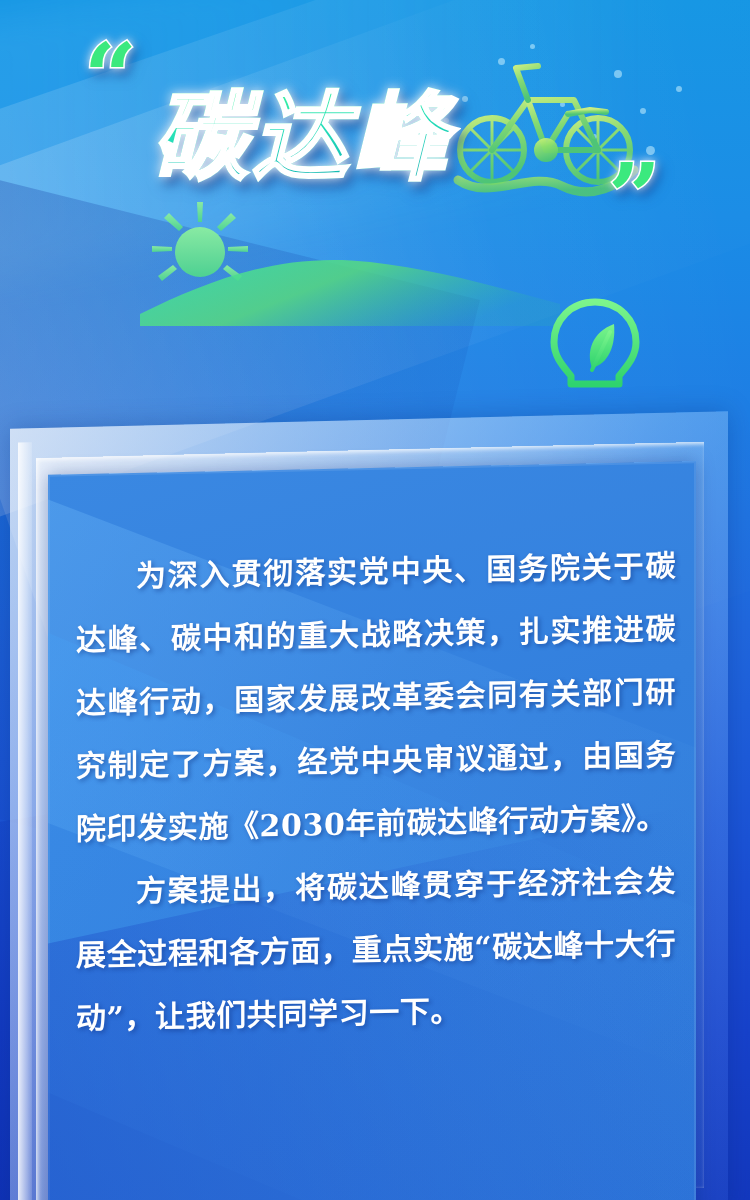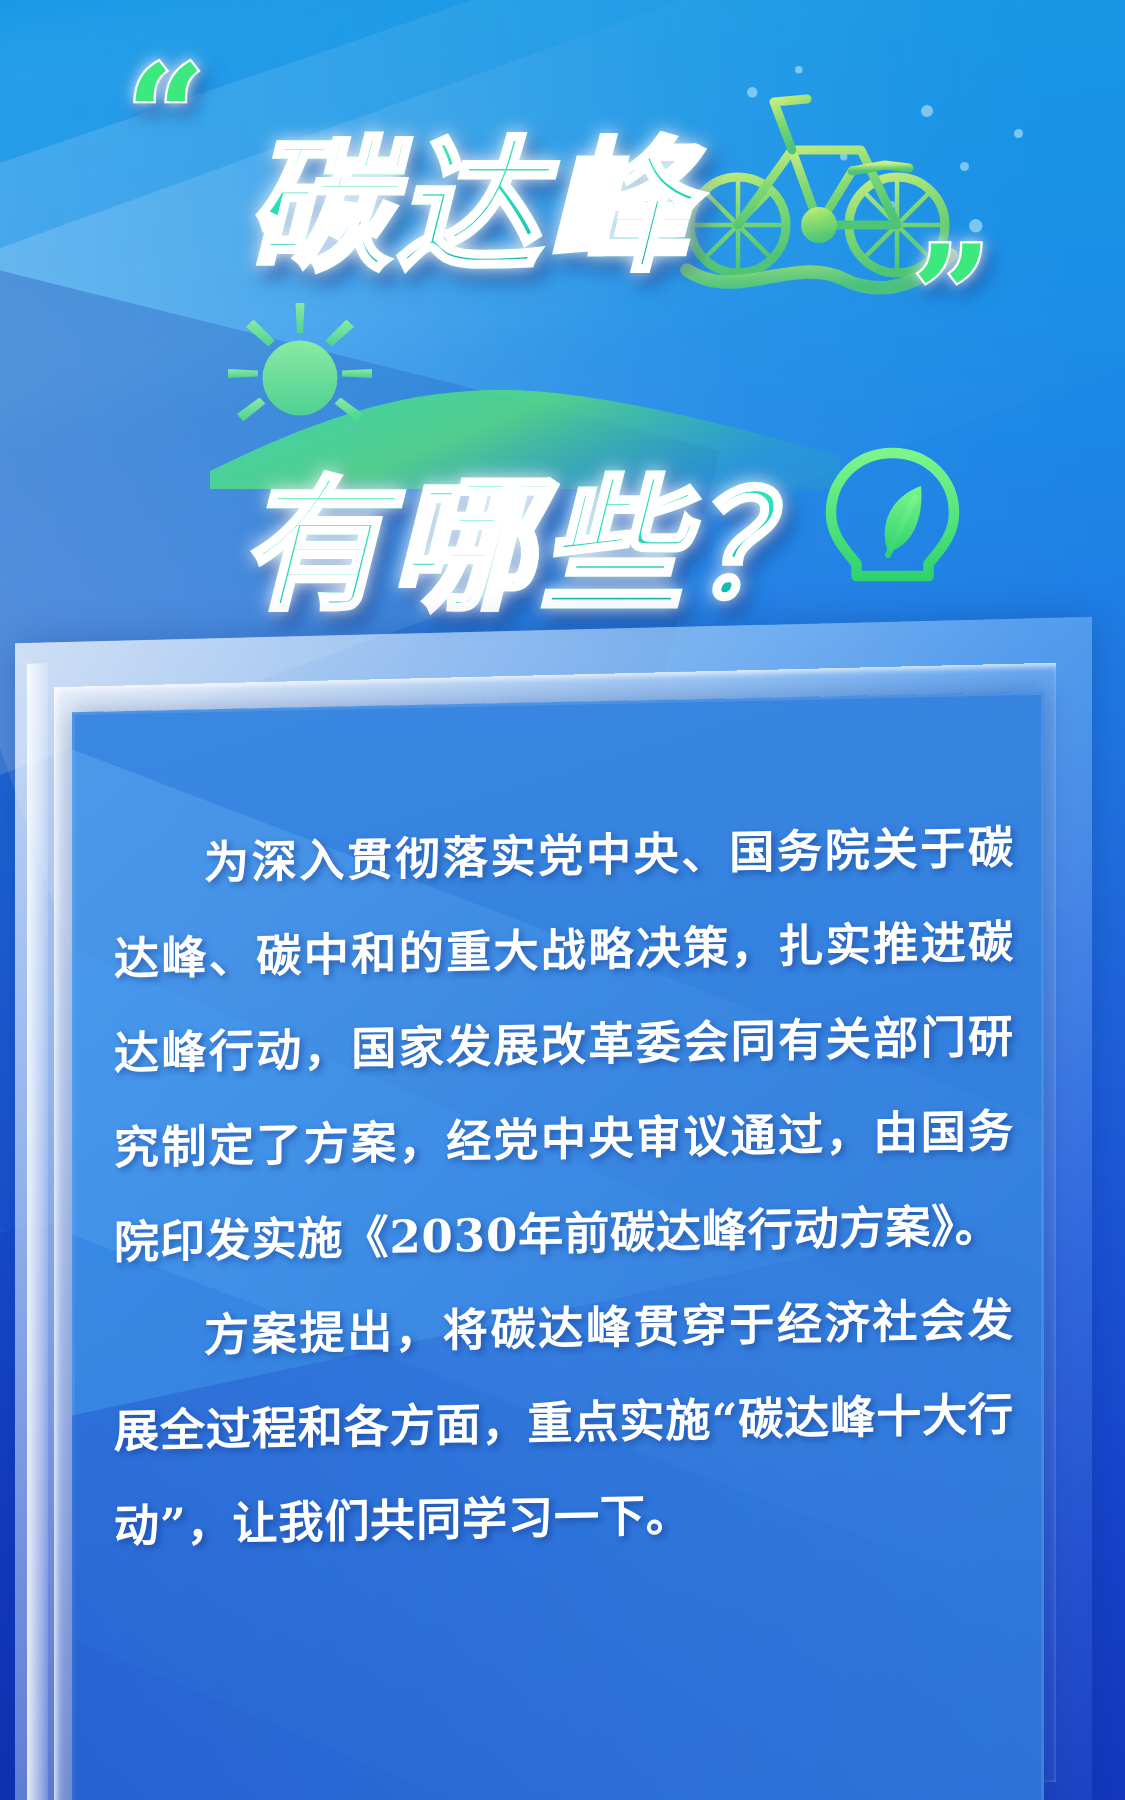--- a/index.html
+++ b/index.html
@@ -104,21 +104,21 @@
     color:#3BE97E;
     -webkit-text-stroke:3px #fff;
     paint-order:stroke fill;
     filter:drop-shadow(0 0 5px rgba(255,255,255,.9))
            drop-shadow(4px 6px 5px rgba(10,45,130,.5));
   }
 
   #q-open  { left:84px;  top:18px;  font-size:92px; line-height:.9; }
   #q-close { left:608px; top:138px; font-size:92px; line-height:.9; }
 
-  #tline-1 { left:152px; top:42px;  font-size:96px;margin-left:12px; }
+  #tline-1 { left:152px; top:42px;  font-size:96px; }
   #tline-2 { left:268px; top:164px; font-size:96px; }
   #tline-3 { left:160px; top:268px; font-size:96px; }
 
   
   .icon { position:absolute; pointer-events:none; }
   #bike-icon    { left:450px; top:34px;  width:190px; height:150px; }
   #sun-icon     { left:150px; top:178px; width:100px; height:90px;  }
   #hill-icon    { left:140px; top:218px; width:420px; height:90px;  }
   #bulb-icon    { left:540px; top:278px; width:110px; height:118px; }
 
@@ -302,21 +302,20 @@
         <line x1="34" y1="104" x2="76" y2="104"></line>
         <line x1="40" y1="113" x2="70" y2="113"></line>
       </g>
       <path d="M52 72 C46 56 52 36 74 28 C76 50 68 68 52 72 Z" fill="url(#gBulb)"></path>
       <path d="M52 74 L70 36" stroke="url(#gBulb)" stroke-width="4" stroke-linecap="round" fill="none"></path>
     </svg>
 
     <div class="tline quote" id="q-open">“</div>
     <div class="tline hanzi" id="tline-1">碳达峰</div>
     <div class="tline quote" id="q-close">”</div>
-    <div class="tline hanzi" id="tline-3">有哪些？</div>
   </div>
 
   <div id="frame"></div>
 
   <div id="panel">
     <div class="beam-a"></div>
     <div class="beam-b"></div>
     <div class="wedge-dark"></div>
   </div>
 

